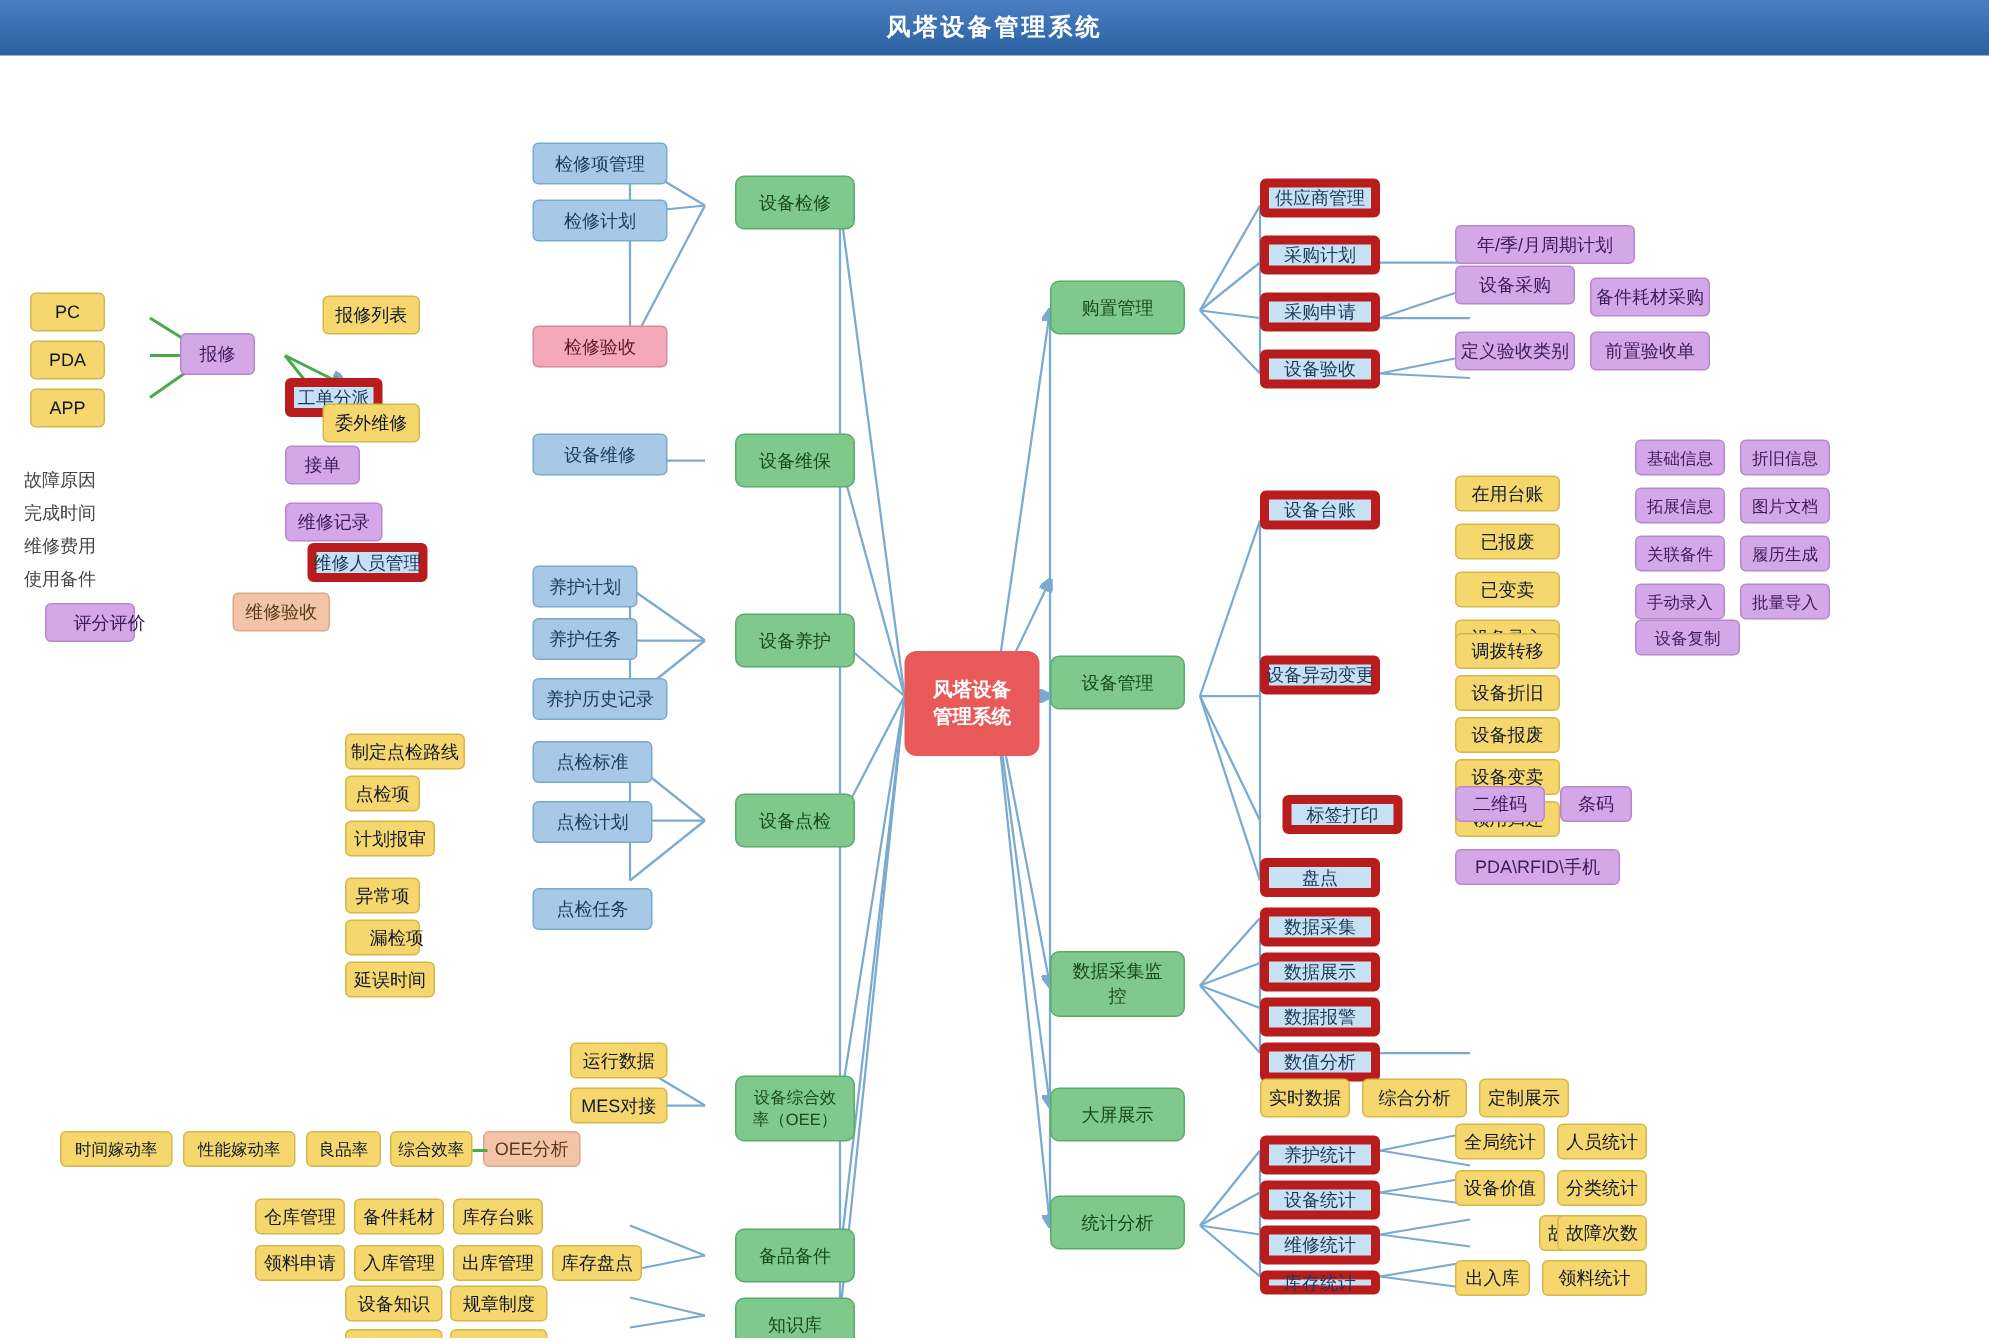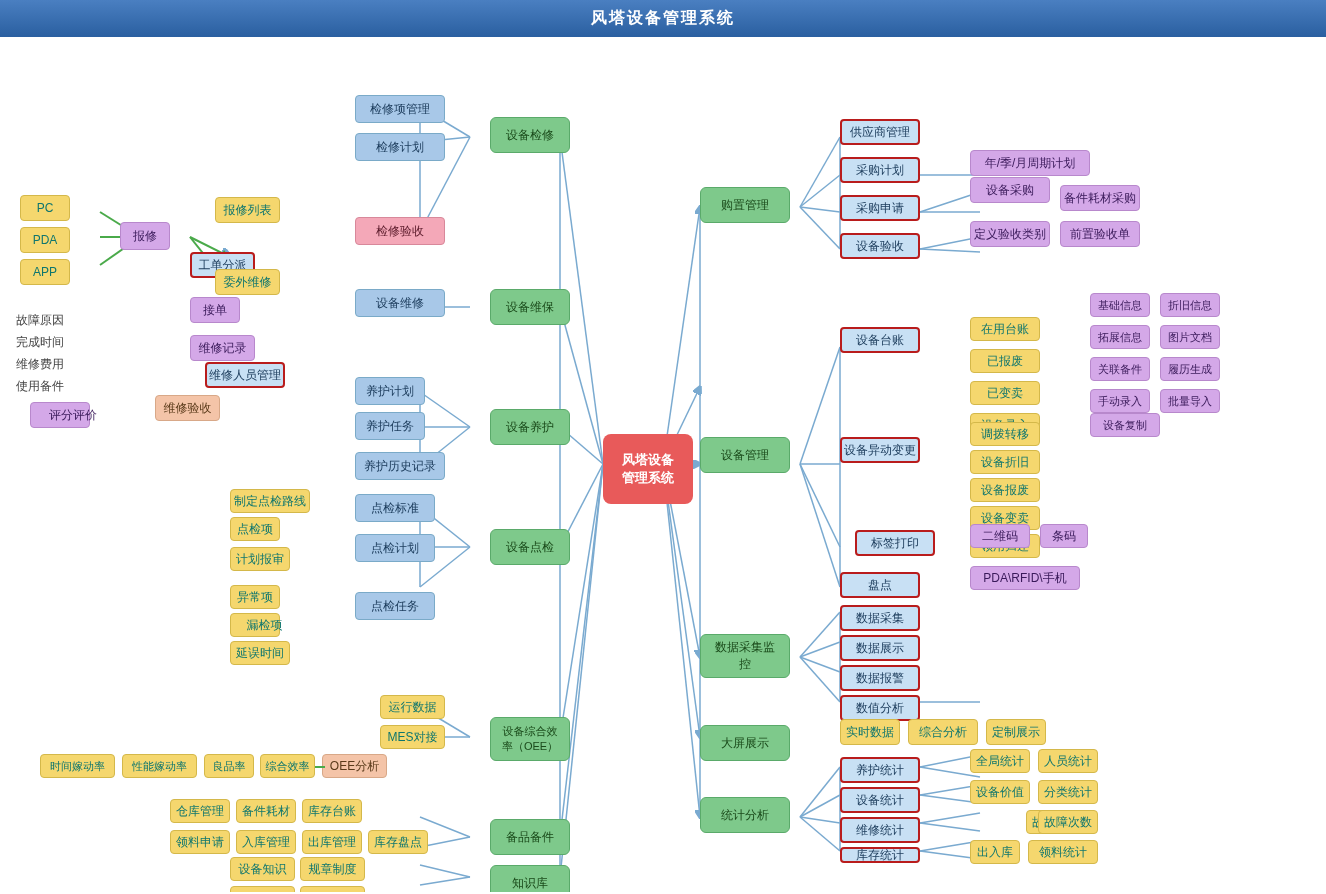--- a/index.html
+++ b/index.html
@@ -45,26 +45,26 @@
     }
     .blue-box {
       background: #a8c8e8;
       color: #1a3a5a;
       border: 1px solid #7aaac8;
       border-radius: 4px;
     }
     .light-blue-box {
       background: #c8e0f4;
       color: #1a3a5a;
-      border: 2px solid #b91c1c;
+      border: 6px solid #b91c1c;
       border-radius: 4px;
     }
     .yellow-box {
       background: #f5d76e;
-      color: #0f766e;
+      color: #0f172a;
       border: 1px solid #d4b84a;
       border-radius: 4px;
     }
     .purple-box {
       background: #d4a8e8;
       color: #3a1a5a;
       border: 1px solid #b888cc;
       border-radius: 4px;
     }
     .pink-box {

